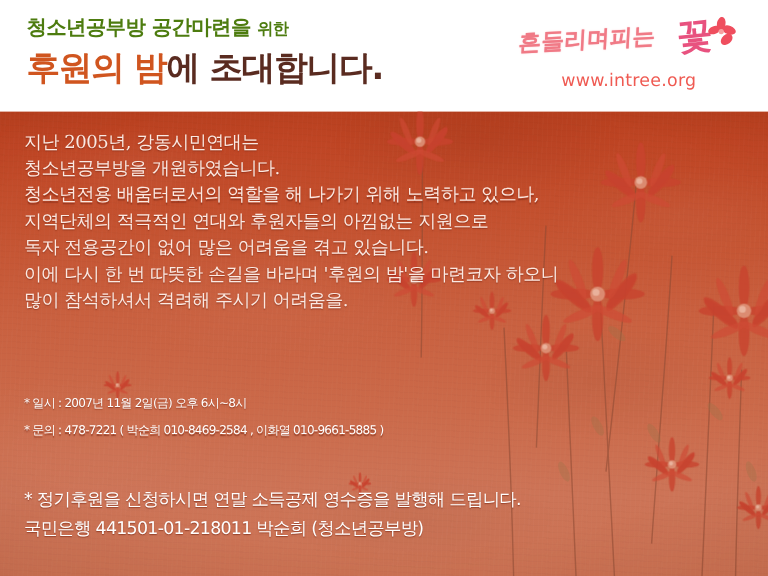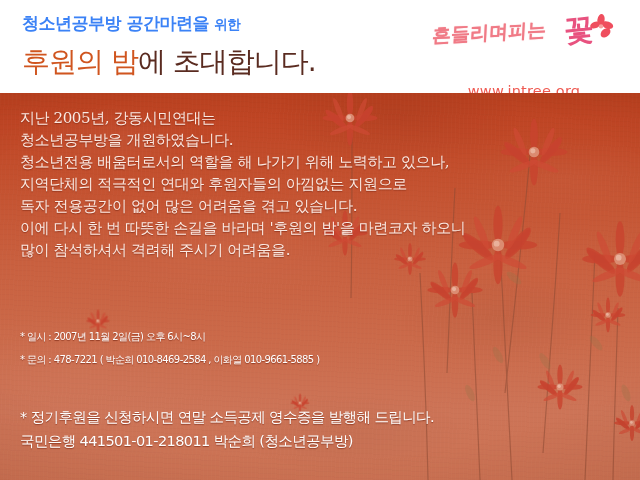--- a/index.html
+++ b/index.html
@@ -30,33 +30,33 @@
     overflow: hidden;
   }
   .header-text {
     position: absolute;
     left: 22px;
     top: 14px;
   }
   .subtitle {
     font-size: 17px;
     font-weight: bold;
-    color: #3b82f6;
+    color: #4d7c0f;
     letter-spacing: -0.5px;
     white-space: nowrap;
     line-height: 1.1;
   }
   .subtitle .sub-small {
     font-size: 13.5px;
     font-weight: bold;
   }
   .title {
-    margin-top: 14px;
+    margin-top: 9px;
     font-size: 28px;
-    font-weight: normal;
+    font-weight: bold;
     letter-spacing: -1px;
     white-space: nowrap;
     line-height: 1.05;
     color: #5a2b20;
   }
   .title .t-accent { color: #d0551f; }
   .title .t-dark   { color: #5a2b20; }
 
   
   .logo-block {
@@ -103,21 +103,20 @@
   }
   .logo-url {
     position: absolute;
     left: 0;
     right: 0;
     top: 52px;
     font-size: 14.5px;
     color: #ef5a52;
     letter-spacing: 0.2px;
     font-family: "DejaVu Sans", "Liberation Sans", sans-serif;
-    margin-top: 23px;
   }
 
   
   .redband {
     position: absolute;
     left: 0; top: 93px;
     width: 640px;
     height: 387px;
     overflow: hidden;
     background:

